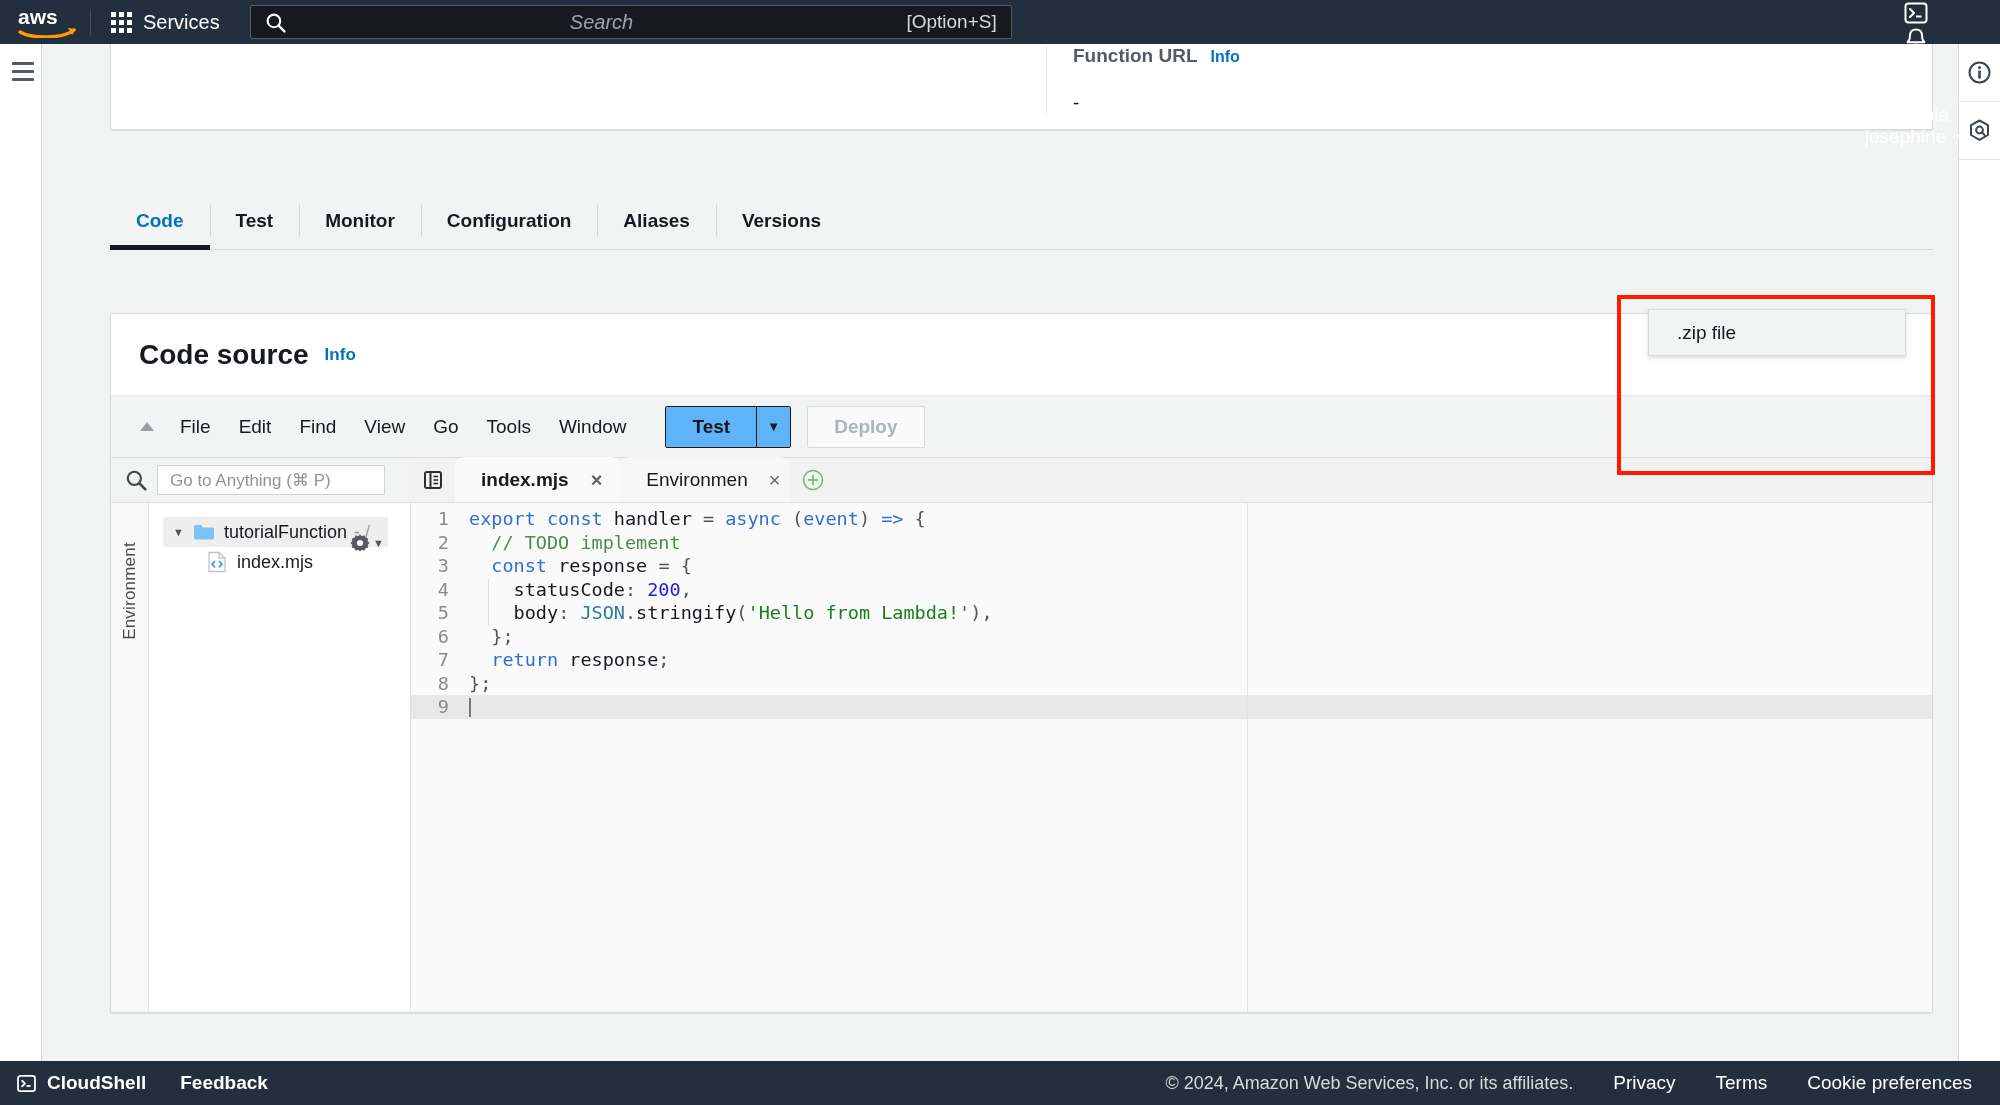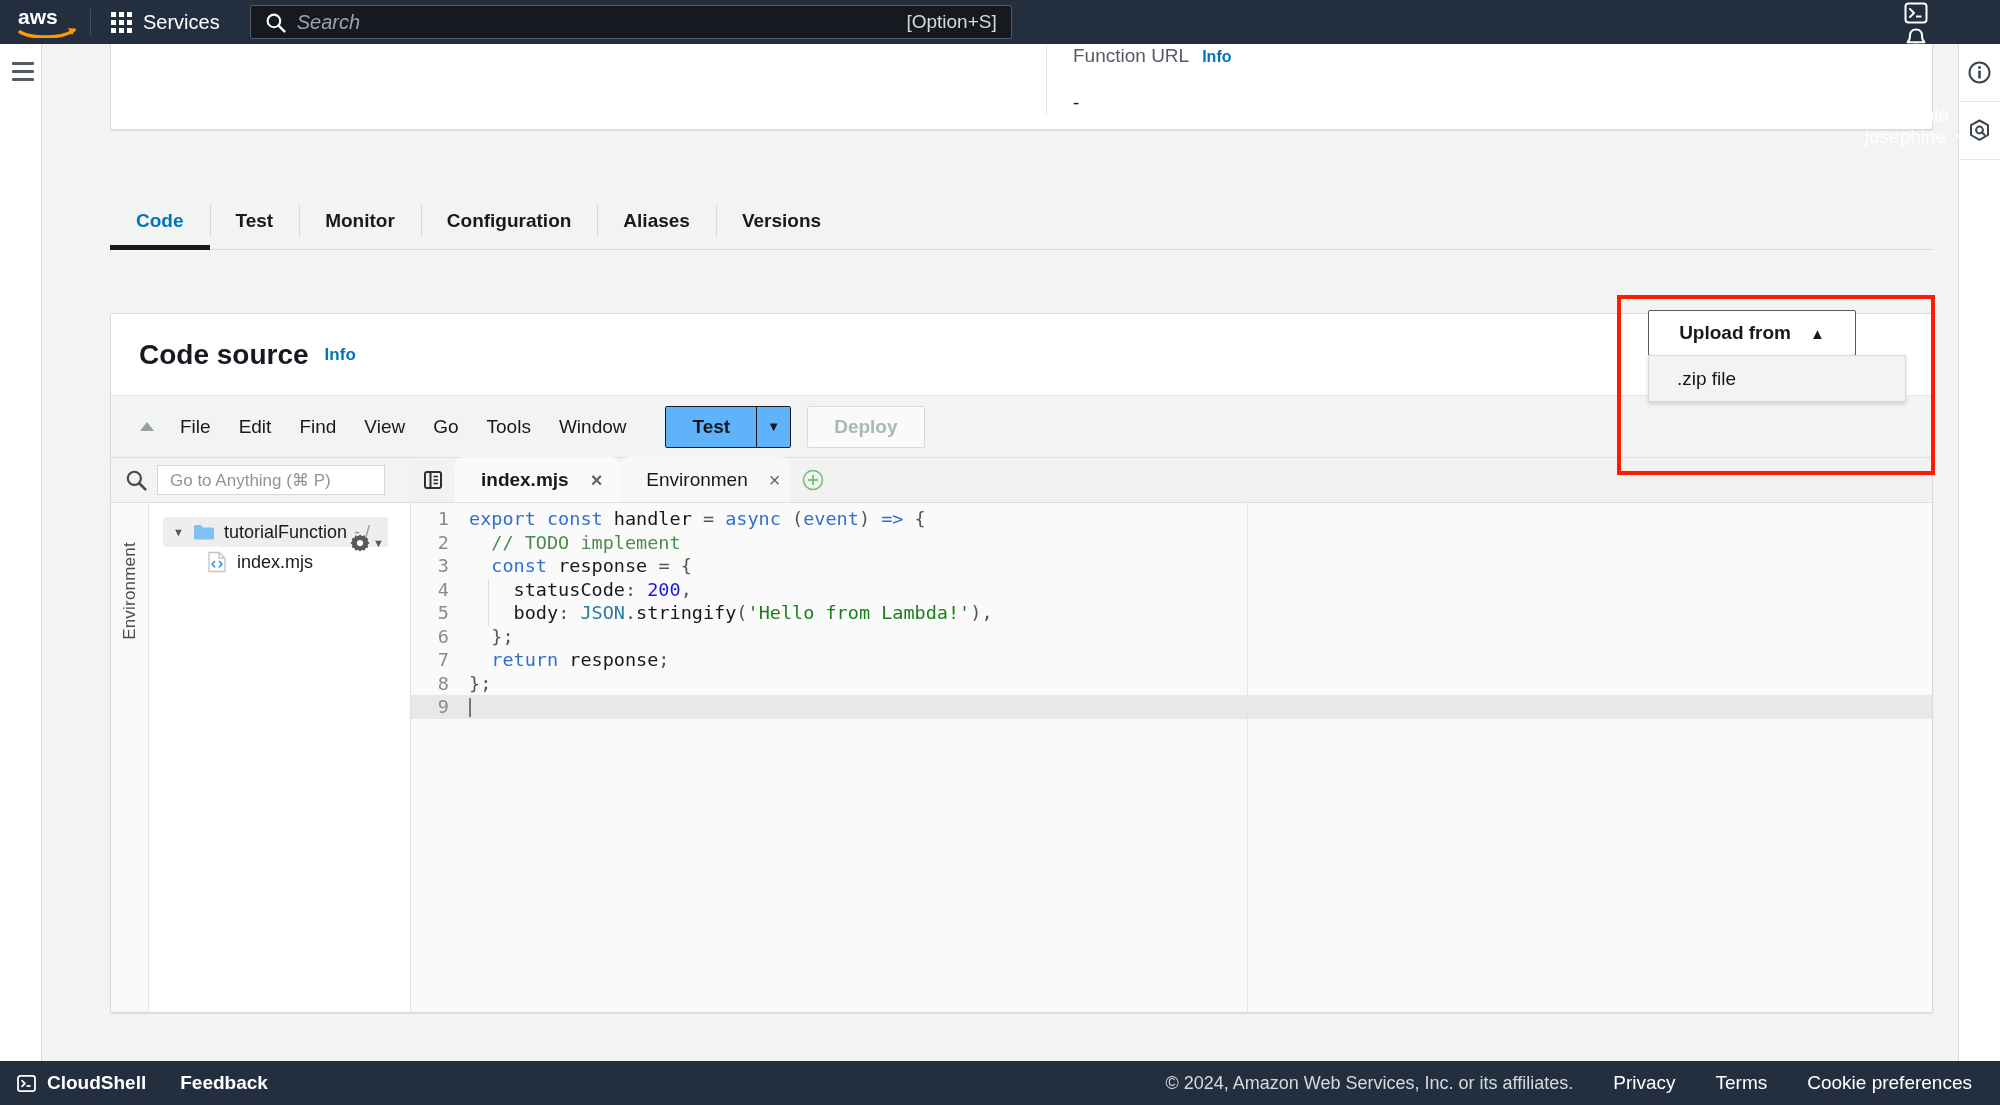--- a/index.html
+++ b/index.html
@@ -21,21 +21,21 @@
   .nav-div { width: 1px; height: 26px; background: #44505f; margin: 0 10px; }
   .services-btn {
     display: flex; align-items: center; gap: 11px; color: #fff;
     font-size: 20px; padding: 6px 10px; cursor: pointer; white-space: nowrap;
   }
   .grid9 { display: grid; grid-template-columns: repeat(3, 5px); grid-gap: 3px; }
   .grid9 i { width: 5px; height: 5px; background: #fff; display: block; }
   #searchbox {
     margin-left: 20px; width: 762px; height: 34px; background: #16191f;
     border: 1px solid #545b64; border-radius: 2px;
-    display: flex; align-items: center; padding: 0 14px; cursor: text;
+    display: flex; align-items: center; padding: 0 14px; cursor: text; text-align: center;
   }
   #searchbox .ph {
     color: #9aa3ad; font-size: 20px; font-style: italic; margin-left: 11px; flex: 1;
   }
   #searchbox .kbd { color: #d5dbdb; font-size: 19px; }
   .nav-right { margin-left: auto; display: flex; align-items: center; height: 44px; padding-right: 14px; flex-direction: column; }
   .nav-icon {
     width: 50px; height: 44px; display: flex; align-items: center;
     justify-content: center; cursor: pointer; color: #fff;
   }
@@ -75,21 +75,21 @@
   #infocard {
     position: absolute; left: 68px; top: -62px; width: 1823px; height: 148px;
     background:#fff; border:1px solid #d5dbdb; border-radius:2px;
     box-shadow: 0 1px 1px rgba(0,0,0,.08);
   }
   #fn-url-col {
     position: absolute; left: 935px; top: 62px; bottom: 14px;
     border-left: 1px solid #e4e7e9; padding-left: 26px; width: 400px;
   }
   .lbl-row { display: flex; align-items: baseline; gap: 13px; }
-  .lbl { font-size: 19px; color: #545b64; }
+  .lbl { font-size: 19px; color: #545b64; font-weight: bold; }
   .info-link { font-size: 16px; color: #0073bb; font-weight: bold; cursor: pointer; }
   .val { font-size: 19px; color: #16191f; margin-top: 25px; }
 
   
   #tabs {
     position: absolute; left: 68px; top: 148px; width: 1823px; height: 58px;
     border-bottom: 1px solid #d5dbdb; display: flex; align-items: stretch;
   }
   .tab {
     display: flex; align-items: center; padding: 0 26px; font-size: 19px;
@@ -537,24 +537,20 @@
             <div id="indentline"></div>
             <div id="printmargin"></div>
           </div>
         </div>
       </div>
     </div>
   </div>
 </div>
 
 <div id="uploadwrap">
-  <div id="uploadbtn">
-    <span>Upload from</span>
-    <span style="font-size:15px">▲</span>
-  </div>
   <div id="uploadmenu">
     <div class="menu-opt hover">
       <span>.zip file</span>
     </div>
   </div>
 </div>
 <div id="redbox"></div>
 
 <div id="footer">
   <div class="f-left">

